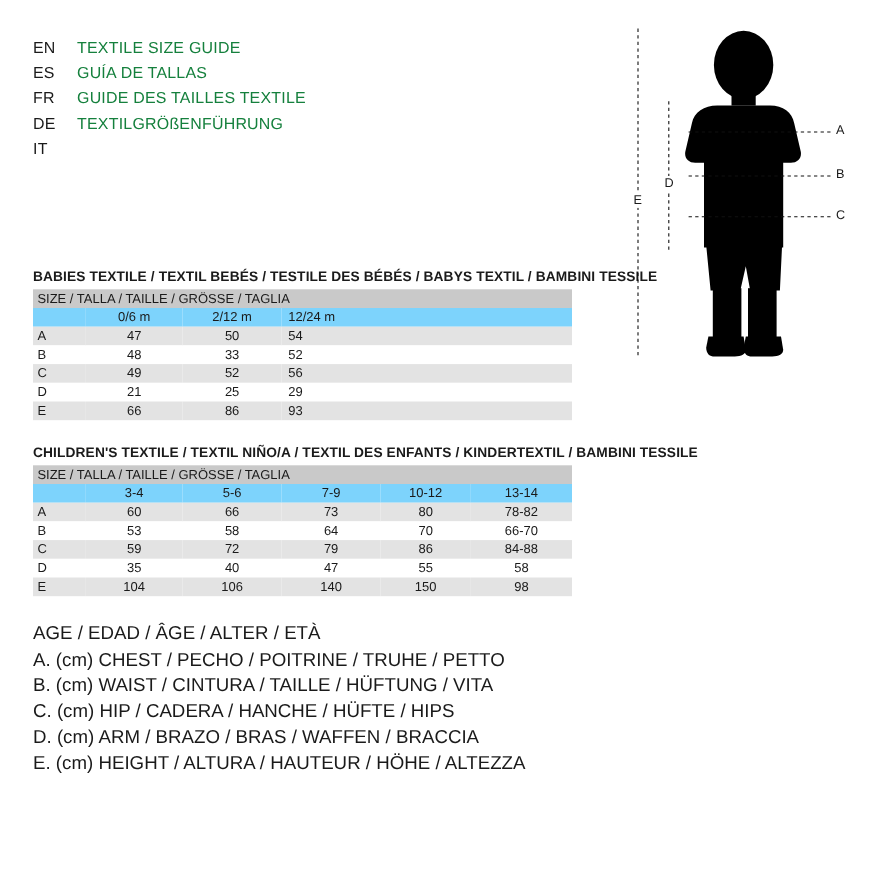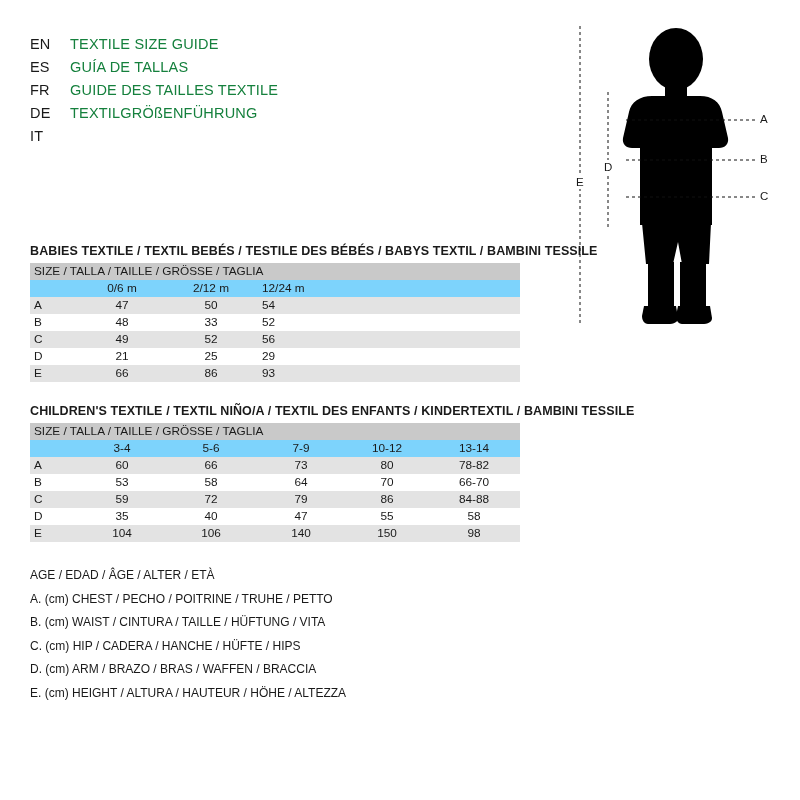--- a/index.html
+++ b/index.html
@@ -80,21 +80,21 @@
   .col-label {
     text-align: left !important;
     padding-left: 4px !important;
     width: 48px;
   }
   .hdr-row td { background: #7dd3fc; }
 
   
   .legend {
     margin-top: 22px;
-    font-size: 12px;
+    font-size: 17px;
     line-height: 23.5px;
     color: #1a1a1a;
   }
   .legend div { white-space: nowrap; }
 
   
   .figure {
     position: absolute;
     left: 560px;
     top: 20px;

